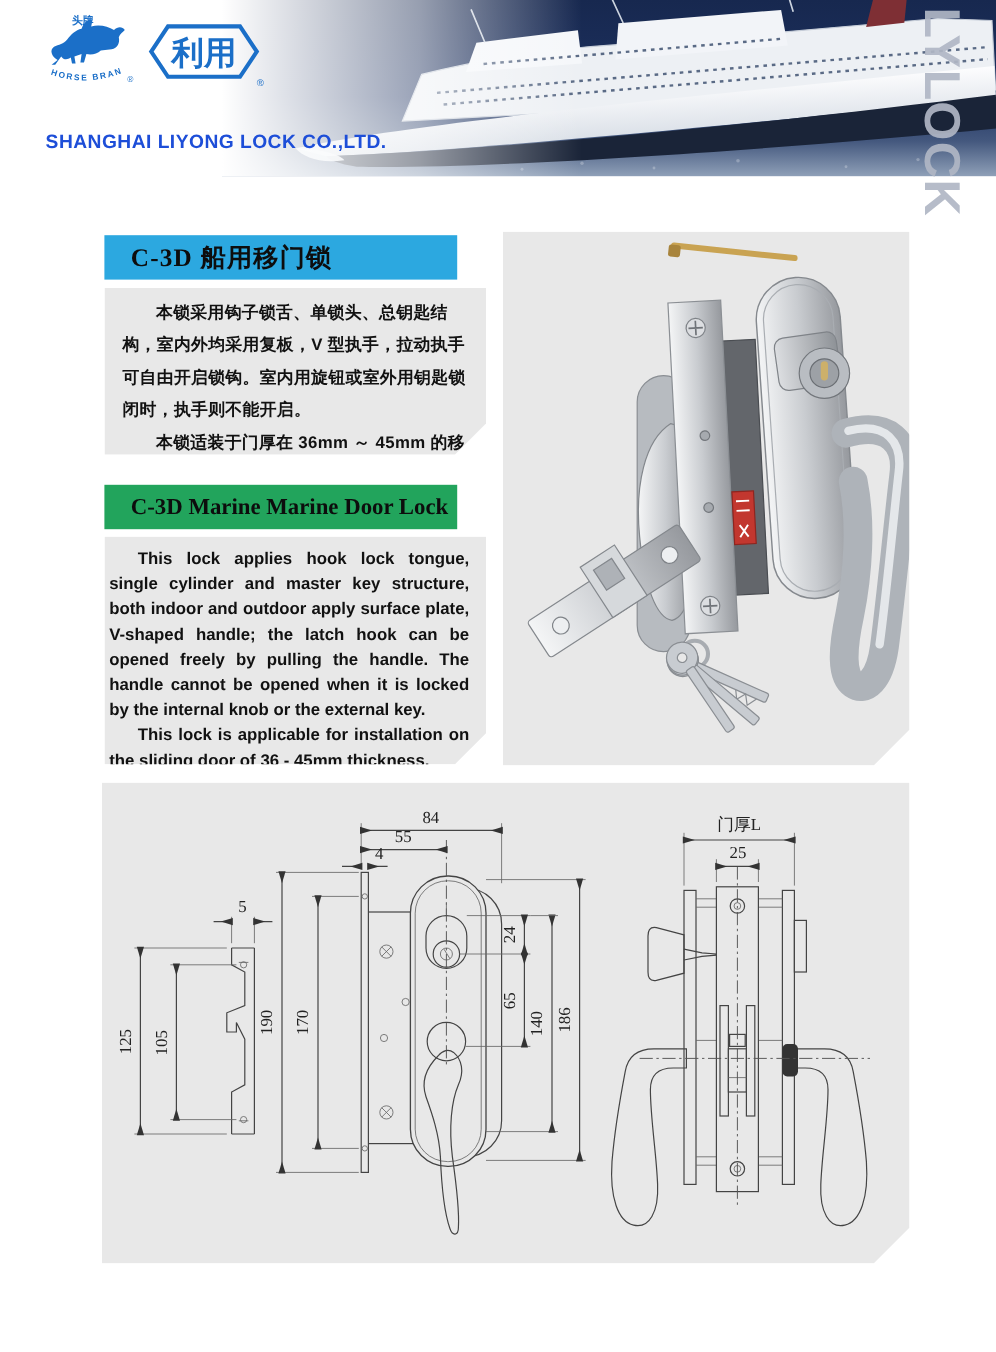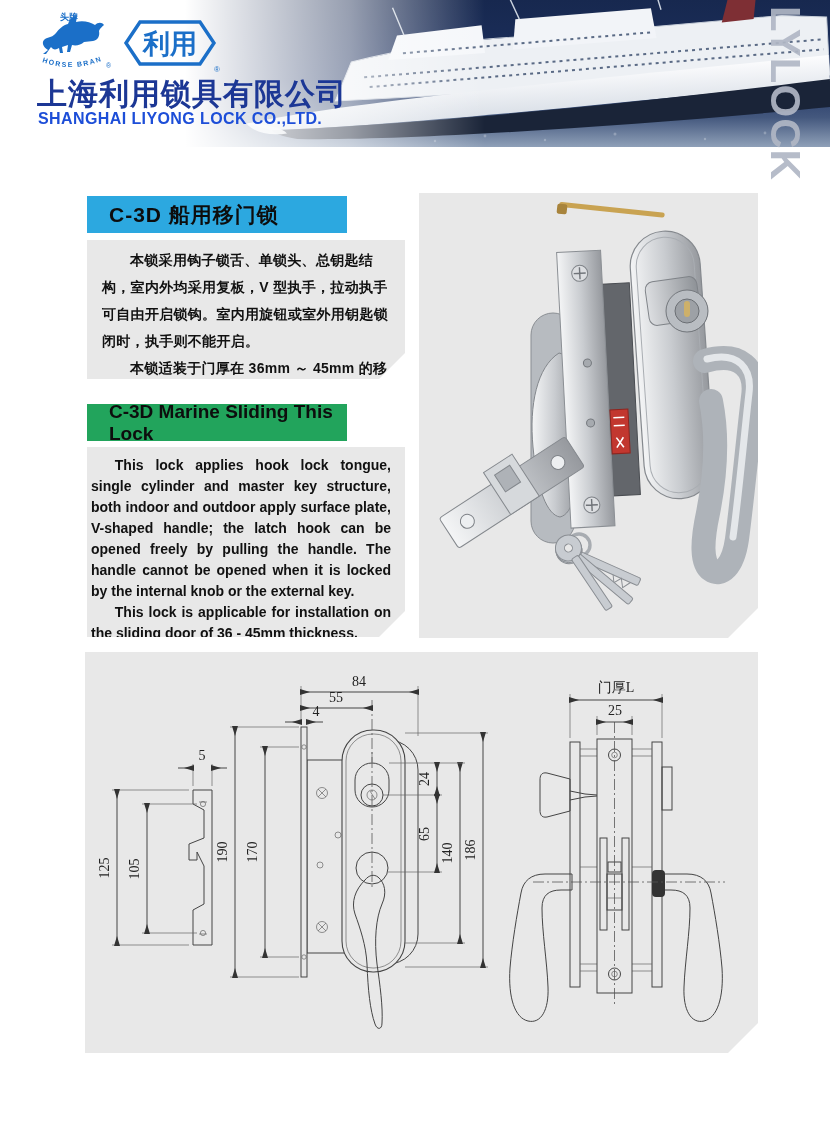--- a/index.html
+++ b/index.html
@@ -9,22 +9,22 @@
   .header{position:absolute;left:0;top:0;width:830px;height:147px;background:#fff;}
   .ship-photo{position:absolute;left:185px;top:0;width:645px;height:147px;}
   .side-banner{position:absolute;left:806px;top:6px;transform-origin:0 0;transform:rotate(90deg);
         font-size:42px;font-weight:bold;letter-spacing:1px;color:rgba(176,182,196,.92);line-height:1;}
   .logo-wrap{position:absolute;left:34px;top:10px;width:260px;height:64px;}
   .company-cn{position:absolute;left:37px;top:74px;font-size:30px;font-weight:bold;
         color:#1C3795;letter-spacing:1px;white-space:nowrap;}
   .company-en{position:absolute;left:38px;top:110px;font-size:16px;font-weight:bold;
         color:#1d4ed8;letter-spacing:.4px;white-space:nowrap;}
   
-  .bar{position:absolute;left:87px;width:260px;height:37px;color:#0d0d0d;
-        display:flex;align-items:center;padding-left:22px;box-sizing:border-box;font-weight:600;}
+  .bar{position:absolute;left:87px;width:294px;height:37px;color:#0d0d0d;
+        display:flex;align-items:center;padding-left:22px;box-sizing:border-box;font-weight:600;font-family:Liberation Serif, serif;}
   .bar-cn{top:196px;background:#2CA8E0;font-size:21px;letter-spacing:1px;}
   .bar-en{top:404px;background:#22A45C;font-size:19px;}
   
   .graybox{position:absolute;background:#E8E8E8;box-sizing:border-box;
         clip-path:polygon(0 0,100% 0,100% calc(100% - 26px),calc(100% - 26px) 100%,0 100%);}
   .txt-cn{left:87px;top:240px;width:318px;height:139px;padding:7px 15px 0 15px;}
   .txt-cn p{margin:0;font-size:14px;line-height:27px;font-weight:600;color:#111;
         text-indent:2em;letter-spacing:.3px;}
   .txt-en{left:87px;top:447px;width:318px;height:190px;padding:8px 14px 0 4px;}
   .txt-en p{margin:0;font-size:14px;line-height:21px;font-weight:600;color:#111;
@@ -117,32 +117,31 @@
         </g>
 
         <g>
           <polygon points="92,33 106,12 166,12 180,33 166,54 106,54" fill="none" stroke="#1B6FC8" stroke-width="3.4"></polygon>
           <text x="136" y="43" text-anchor="middle" font-size="27" font-weight="bold" fill="#1B6FC8">利用</text>
           <text x="180" y="62" font-size="8" fill="#1B6FC8">®</text>
         </g>
       </svg>
     </div>
 
-    <div class="company-cn">上海利用锁具有限公司</div>
     <div class="company-en">SHANGHAI LIYONG LOCK CO.,LTD.</div>
   </div>
 
   <div class="bar bar-cn">C-3D 船用移门锁</div>
 
   <div class="graybox txt-cn">
     <p>本锁采用钩子锁舌、单锁头、总钥匙结构，室内外均采用复板，V 型执手，拉动执手可自由开启锁钩。室内用旋钮或室外用钥匙锁闭时，执手则不能开启。</p>
     <p>本锁适装于门厚在 36mm ～ 45mm 的移门上。</p>
   </div>
 
-  <div class="bar bar-en">C-3D Marine Sliding This Lock</div>
+  <div class="bar bar-en">C-3D Marine Marine Door Lock</div>
 
   <div class="graybox txt-en">
     <p>This lock applies hook lock tongue, single cylinder and master key structure, both indoor and outdoor apply surface plate, V-shaped handle; the latch hook can be opened freely by pulling the handle. The handle cannot be opened when it is locked by the internal knob or the external key.</p>
     <p>This lock is applicable for installation on the sliding door of 36 - 45mm thickness.</p>
   </div>
 
   <div class="graybox photo-box">
     <svg width="339" height="445" viewBox="0 0 339 445">
       <defs>
         <linearGradient id="steelV" x1="0" y1="0" x2="1" y2="0">

